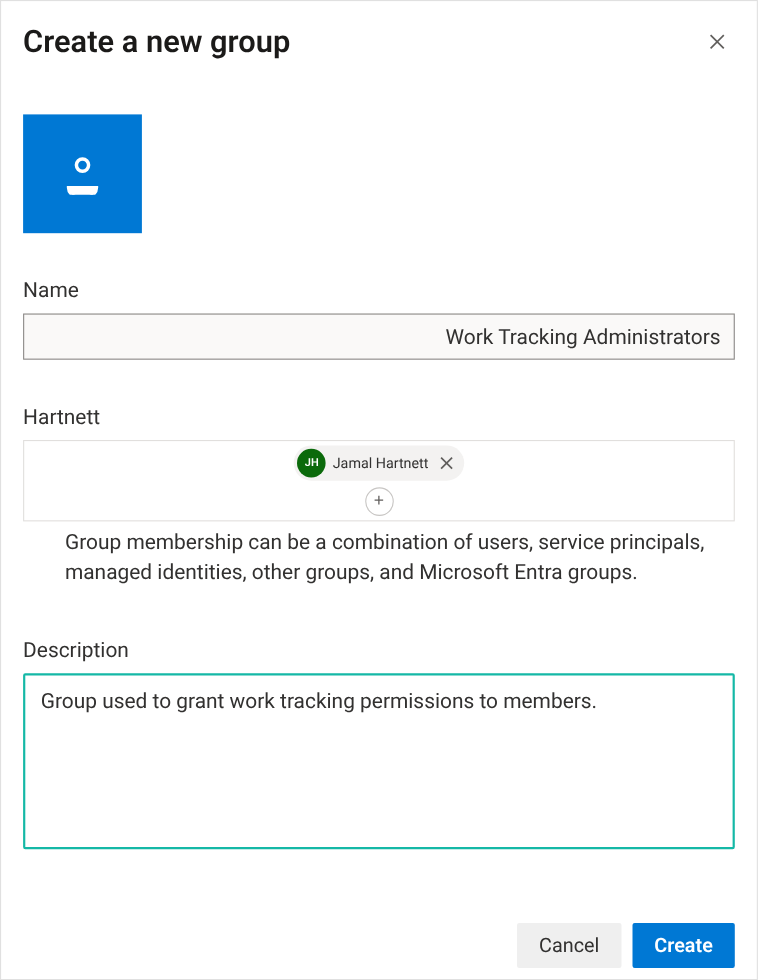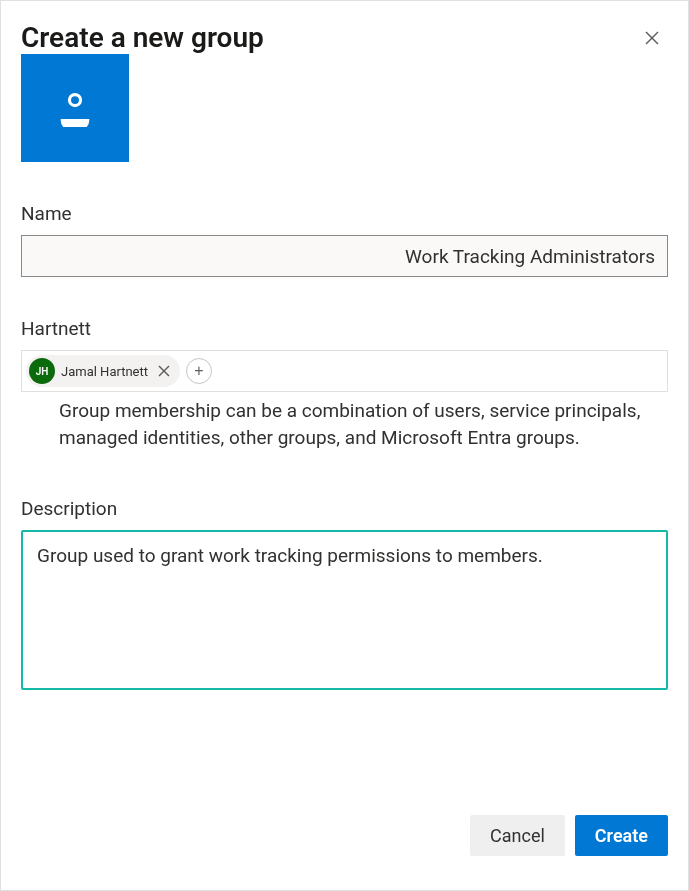--- a/index.html
+++ b/index.html
@@ -14,20 +14,21 @@
       height: 891px;
       border: 1px solid #e0e0e0;
       position: relative;
       padding: 20px;
       color: #323130;
     }
     .header-row {
       display: flex;
       justify-content: space-between;
       align-items: center;
+      margin-bottom: 50px;
     }
     .dialog-title {
       font-size: 28px;
       font-weight: 600;
       color: #1b1a19;
     }
     .close-btn {
       width: 32px;
       height: 32px;
       display: flex;
@@ -84,20 +85,21 @@
     .members-box {
       width: 100%;
       min-height: 42px;
       border: 1px solid #e1dfdd;
       background: #ffffff;
       padding: 4px;
       display: flex;
       align-items: center;
       gap: 6px;
       margin-bottom: 6px;
+      flex-direction: column;
     }
     .member-chip {
       display: inline-flex;
       align-items: center;
       background: #f3f2f1;
       border-radius: 16px;
       padding: 3px 6px 3px 3px;
       gap: 6px;
       cursor: default;
     }
@@ -163,21 +165,21 @@
       padding: 12px 14px;
       font-size: 19px;
       font-family: inherit;
       color: #323130;
       resize: none;
       outline: none;
       background: #ffffff;
     }
     .footer {
       position: absolute;
-      bottom: 34px;
+      bottom: 10px;
       right: 20px;
       display: flex;
       gap: 10px;
     }
     .btn {
       font-family: inherit;
       font-size: 18px;
       padding: 10px 20px;
       border: none;
       cursor: pointer;

